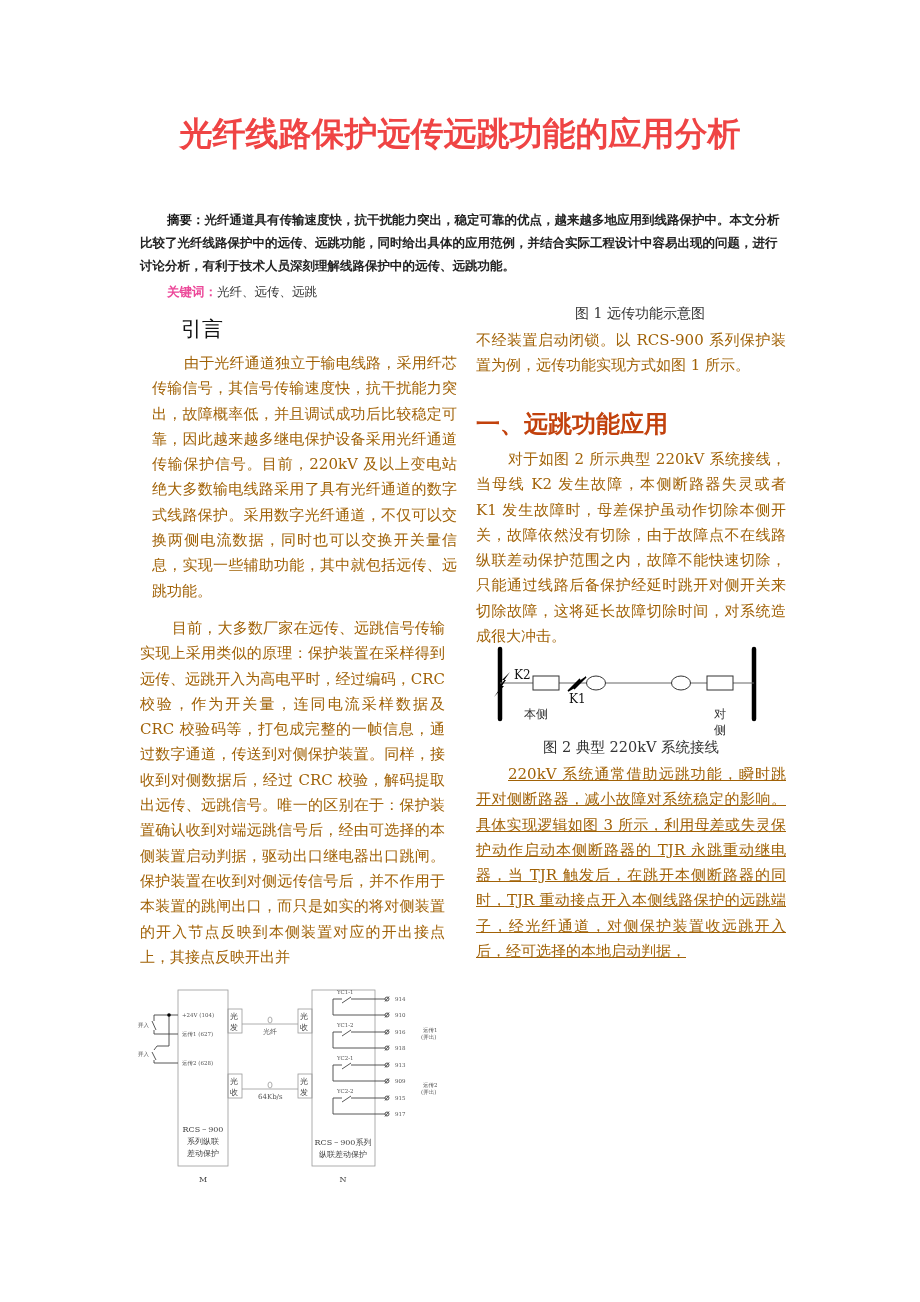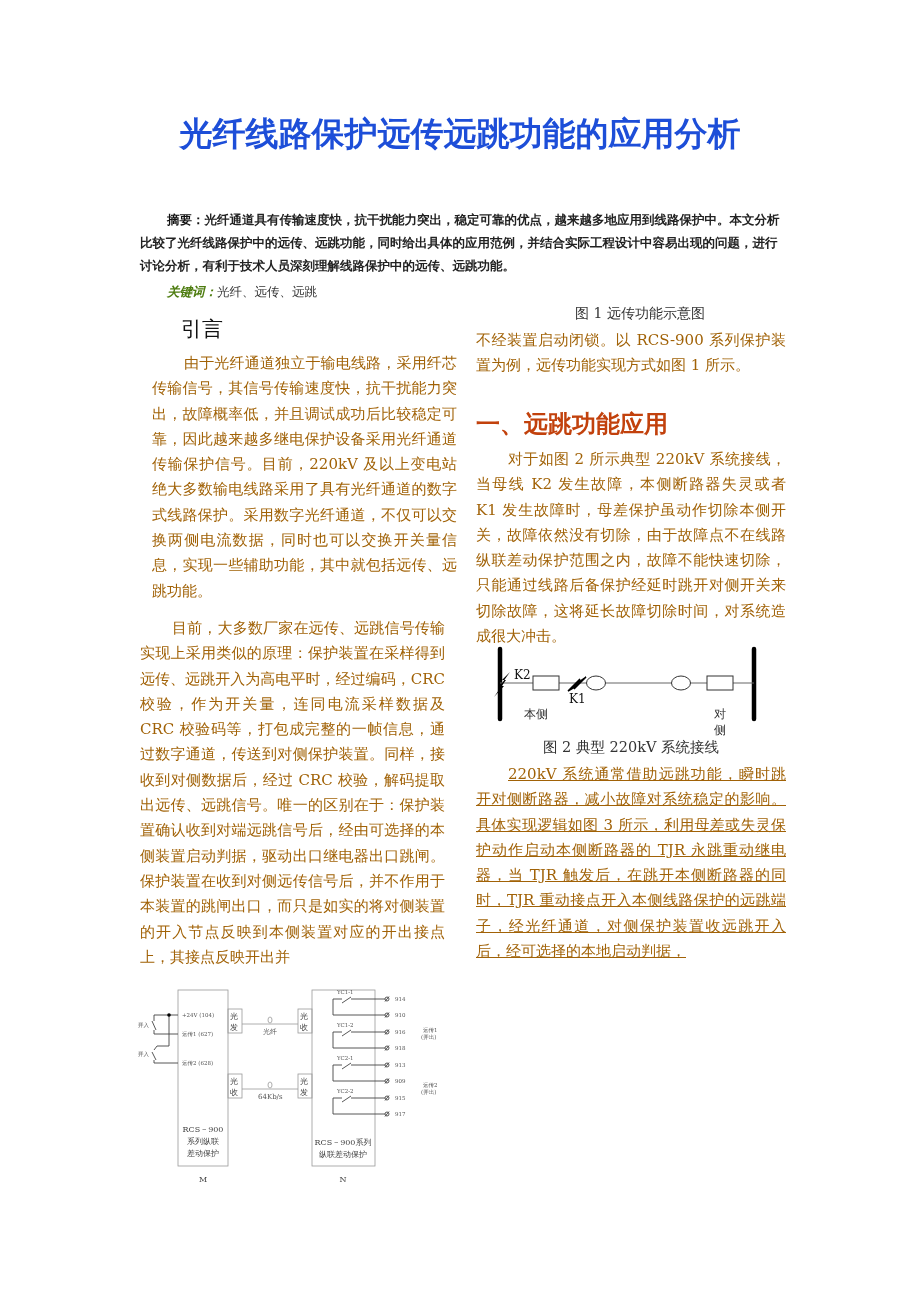--- a/index.html
+++ b/index.html
@@ -1,24 +1,24 @@
 <!DOCTYPE html>
 <html><head>
 <meta charset="utf-8">
 <style>
   html, body { margin: 0; padding: 0; background: #ffffff; }
   body { width: 920px; height: 1302px; position: relative; overflow: hidden; color: #111; }
   #title { position: absolute; left: 0; width: 920px; top: 112px; text-align: center;
-           font-family: "DejaVu Sans", sans-serif; font-size: 33px; font-weight: bold; letter-spacing: 0px; color:#1d4ed8; }
+           font-family: "DejaVu Sans", sans-serif; font-size: 33px; font-weight: bold; letter-spacing: 0px; color:#ef4444; }
   #abstract { position: absolute; left: 140px; width: 645px; top: 208px;
               font-family: "DejaVu Sans", sans-serif; font-size: 12.5px; line-height: 23px; color:#222; font-weight:bold; }
   #abstract .lbl { font-weight: bold; color:#111; }
   #abstract p { margin: 0; text-indent: 27px; }
   #keywords { position: absolute; left: 140px; top: 284px; font-family: "DejaVu Sans", sans-serif; font-size: 12.5px; color:#333; }
-  #keywords .lbl { font-weight: bold; color:#4d7c0f; margin-left: 27px; font-style: italic; }
+  #keywords .lbl { font-weight: bold; color:#ec4899; margin-left: 27px; }
   .col { position: absolute; font-family: "DejaVu Serif", "Liberation Serif", serif; font-size: 15px; line-height: 25.3px; color:#a16207; }
   .col p { margin: 0; text-align: justify; }
   .indent { text-indent: 32px; }
   #h-intro { position: absolute; left: 140px; top: 315px; font-family: "DejaVu Sans", sans-serif; font-size: 21px; color:#111;margin-left:41px; }
   #left1 { left: 152px; top: 351px; width: 305px; }
   #left2 { left: 140px; top: 616px; width: 305px; }
   #fig1cap { position: absolute; left: 475px; width: 330px; top: 305px; text-align: center; font-family: "DejaVu Serif", serif; font-size: 14px; color:#333; }
   #right1 { left: 476px; top: 328px; width: 310px; }
   #h-sec1 { position: absolute; left: 476px; top: 408px; font-family: "DejaVu Sans", sans-serif; font-size: 24px; font-weight: bold; color:#c2410c; }
   #right2 { left: 476px; top: 447px; width: 310px; }

